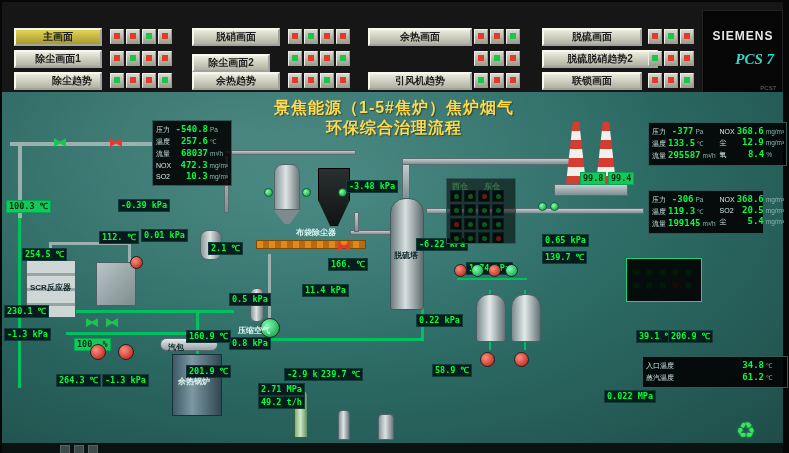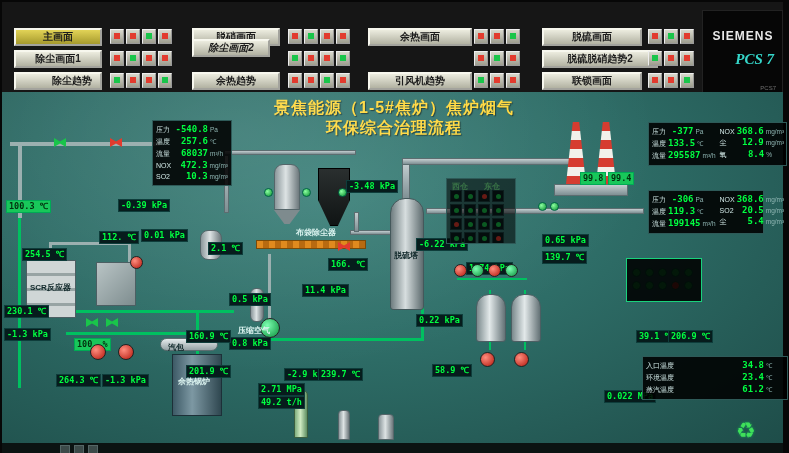--- a/index.html
+++ b/index.html
@@ -60,21 +60,21 @@
 
 <div id="photo">
  <div id="screen">
 
   <div id="nav">
         <div class="nav-btn active" style="left: 12px; top: 26px; width: 88px;">主画面</div>
         <div class="nav-btn" style="left: 190px; top: 26px; width: 88px;">脱硝画面</div>
         <div class="nav-btn" style="left: 366px; top: 26px; width: 104px;">余热画面</div>
         <div class="nav-btn" style="left: 540px; top: 26px; width: 100px;">脱硫画面</div>
         <div class="nav-btn" style="left: 12px; top: 48px; width: 88px;">除尘画面1</div>
-        <div class="nav-btn" style="left: 190px; top: 37px; width: 78px; font-style: italic;">除尘画面2</div>
+        <div class="nav-btn" style="left: 190px; top: 52px; width: 78px;">除尘画面2</div>
         <div class="nav-btn" style="left: 540px; top: 48px; width: 116px;">脱硫脱硝趋势2</div>
         <div class="nav-btn" style="left: 12px; top: 70px; width: 88px; padding-left: 28px;">除尘趋势</div>
         <div class="nav-btn" style="left: 190px; top: 70px; width: 88px;">余热趋势</div>
         <div class="nav-btn" style="left: 366px; top: 70px; width: 104px;">引风机趋势</div>
         <div class="nav-btn" style="left: 540px; top: 70px; width: 100px;">联锁画面</div>
         <div class="tile" style="left: 108px; top: 27px;">
           <i style="background: rgb(226, 59, 46);"></i>
         </div>
         <div class="tile" style="left: 124px; top: 27px;">
           <i style="background: rgb(226, 59, 46);"></i>
@@ -360,25 +360,20 @@
                 <span class="pvalue">5.4</span>
                 <span class="punit">mg/m³</span>
               </div>
             </div>
           </div>
     </div>
     <div class="panel" id="panel-temps" style="left:640px;top:264px;width:146px;">
           <div class="prow">
             <span class="plabel">入口温度</span>
             <span class="pvalue">34.8</span>
-            <span class="punit">℃</span>
-          </div>
-          <div class="prow">
-            <span class="plabel">环境温度</span>
-            <span class="pvalue">23.4</span>
             <span class="punit">℃</span>
           </div>
           <div class="prow">
             <span class="plabel">蒸汽温度</span>
             <span class="pvalue">61.2</span>
             <span class="punit">℃</span>
           </div>
         </div>
     <div class="panel" id="panel-status" style="left:624px;top:166px;width:76px;height:44px;border-color:#19d27c;"></div>
     <div class="panel" id="panel-matrix" style="left:444px;top:86px;width:70px;height:66px;background:rgba(0,0,0,.55);"></div>

